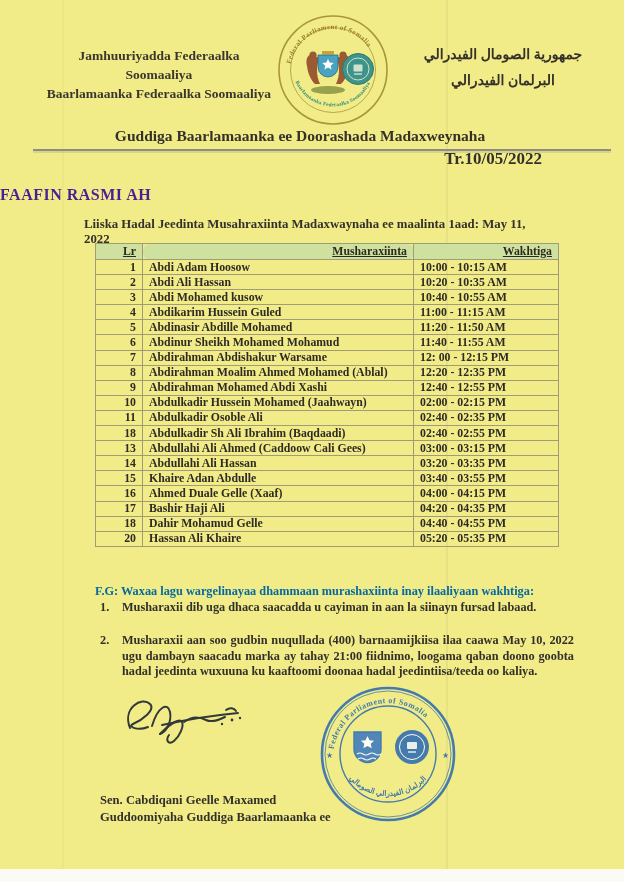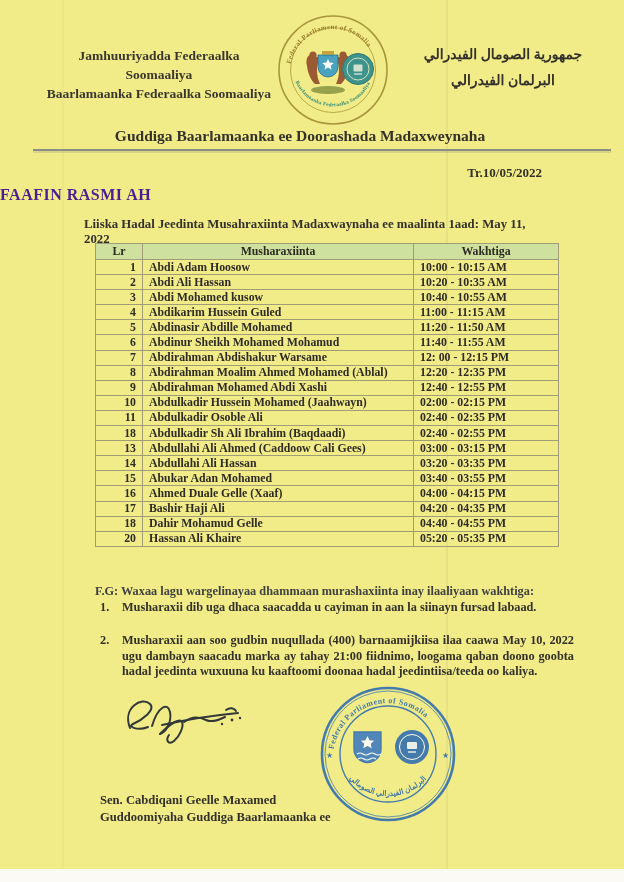--- a/index.html
+++ b/index.html
@@ -31,21 +31,21 @@
   }
   .commission{
     position:absolute;left:0;top:127px;width:600px;text-align:center;
     font-size:15.5px;font-weight:bold;color:#34302a;
   }
   .rule{
     position:absolute;left:33px;top:149px;width:578px;height:2px;
     background:#8d8d83;box-shadow:0 2px 0 rgba(140,140,125,.25);
   }
   .docref{
-    position:absolute;right:82px;top:165px;font-size:13px;font-weight:bold;color:#34302a;
+    position:absolute;right:82px;top:149px;font-size:17px;font-weight:bold;color:#34302a;
   }
   .doctitle{
     position:absolute;left:0;top:186px;width:624px;text-align:left;
     font-size:16px;font-weight:bold;letter-spacing:.5px;color:#4c1d95;
   }
   .subtitle{
     position:absolute;left:84px;top:217px;width:470px;
     font-size:12.8px;font-weight:bold;color:#34302a;
   }
 
@@ -54,31 +54,31 @@
     position:absolute;left:95px;top:243px;width:450px;
     border-collapse:collapse;table-layout:fixed;
     font-size:11.8px;font-weight:bold;color:#2e2a24;
   }
   table.sched th, table.sched td{
     border:1px solid #a09c78;
     padding:0 6px;height:14.1px;line-height:13px;
     overflow:hidden;white-space:nowrap;
   }
   table.sched th{
-    background:#cfe19e;text-align:center;height:15px;color:#2b2a22;
+    background:#cfe19e;text-align:right;height:15px;color:#2b2a22;text-decoration:underline;
   }
   th.col-lr, td.col-lr{width:34px;}
   td.col-lr{text-align:right;padding-right:9px;}
-  th.col-name, td.col-name{width:258px;}
+  th.col-name, td.col-name{width:258px;border-radius:7px;}
   th.col-time, td.col-time{width:132px;}
 
   
   .fg-line{
     position:absolute;left:95px;top:584px;width:480px;
-    font-size:12.3px;font-weight:bold;color:#404040;
+    font-size:12.3px;font-weight:bold;color:#0369a1;
   }
   .note{
     position:absolute;left:100px;width:474px;
     font-size:12.3px;font-weight:bold;line-height:15.5px;color:#33302a;
     display:flex;
   }
   .note .no{width:22px;flex:0 0 22px;}
   .note .note-text{flex:1;text-align:justify;text-align-last:left;width:452px;}
   .note.n1{top:600px;}
   .note.n2{top:633px;}
@@ -222,21 +222,21 @@
         <td class="col-name">Abdullahi Ali Ahmed (Caddoow Cali Gees)</td>
         <td class="col-time">03:00 - 03:15 PM</td>
       </tr>
       <tr>
         <td class="col-lr">14</td>
         <td class="col-name">Abdullahi Ali Hassan</td>
         <td class="col-time">03:20 - 03:35 PM</td>
       </tr>
       <tr>
         <td class="col-lr">15</td>
-        <td class="col-name">Abukar Adan Mohamed</td>
+        <td class="col-name">Khaire Adan Abdulle</td>
         <td class="col-time">03:40 - 03:55 PM</td>
       </tr>
       <tr>
         <td class="col-lr">16</td>
         <td class="col-name">Ahmed Duale Gelle (Xaaf)</td>
         <td class="col-time">04:00 - 04:15 PM</td>
       </tr>
       <tr>
         <td class="col-lr">17</td>
         <td class="col-name">Bashir Haji Ali</td>

